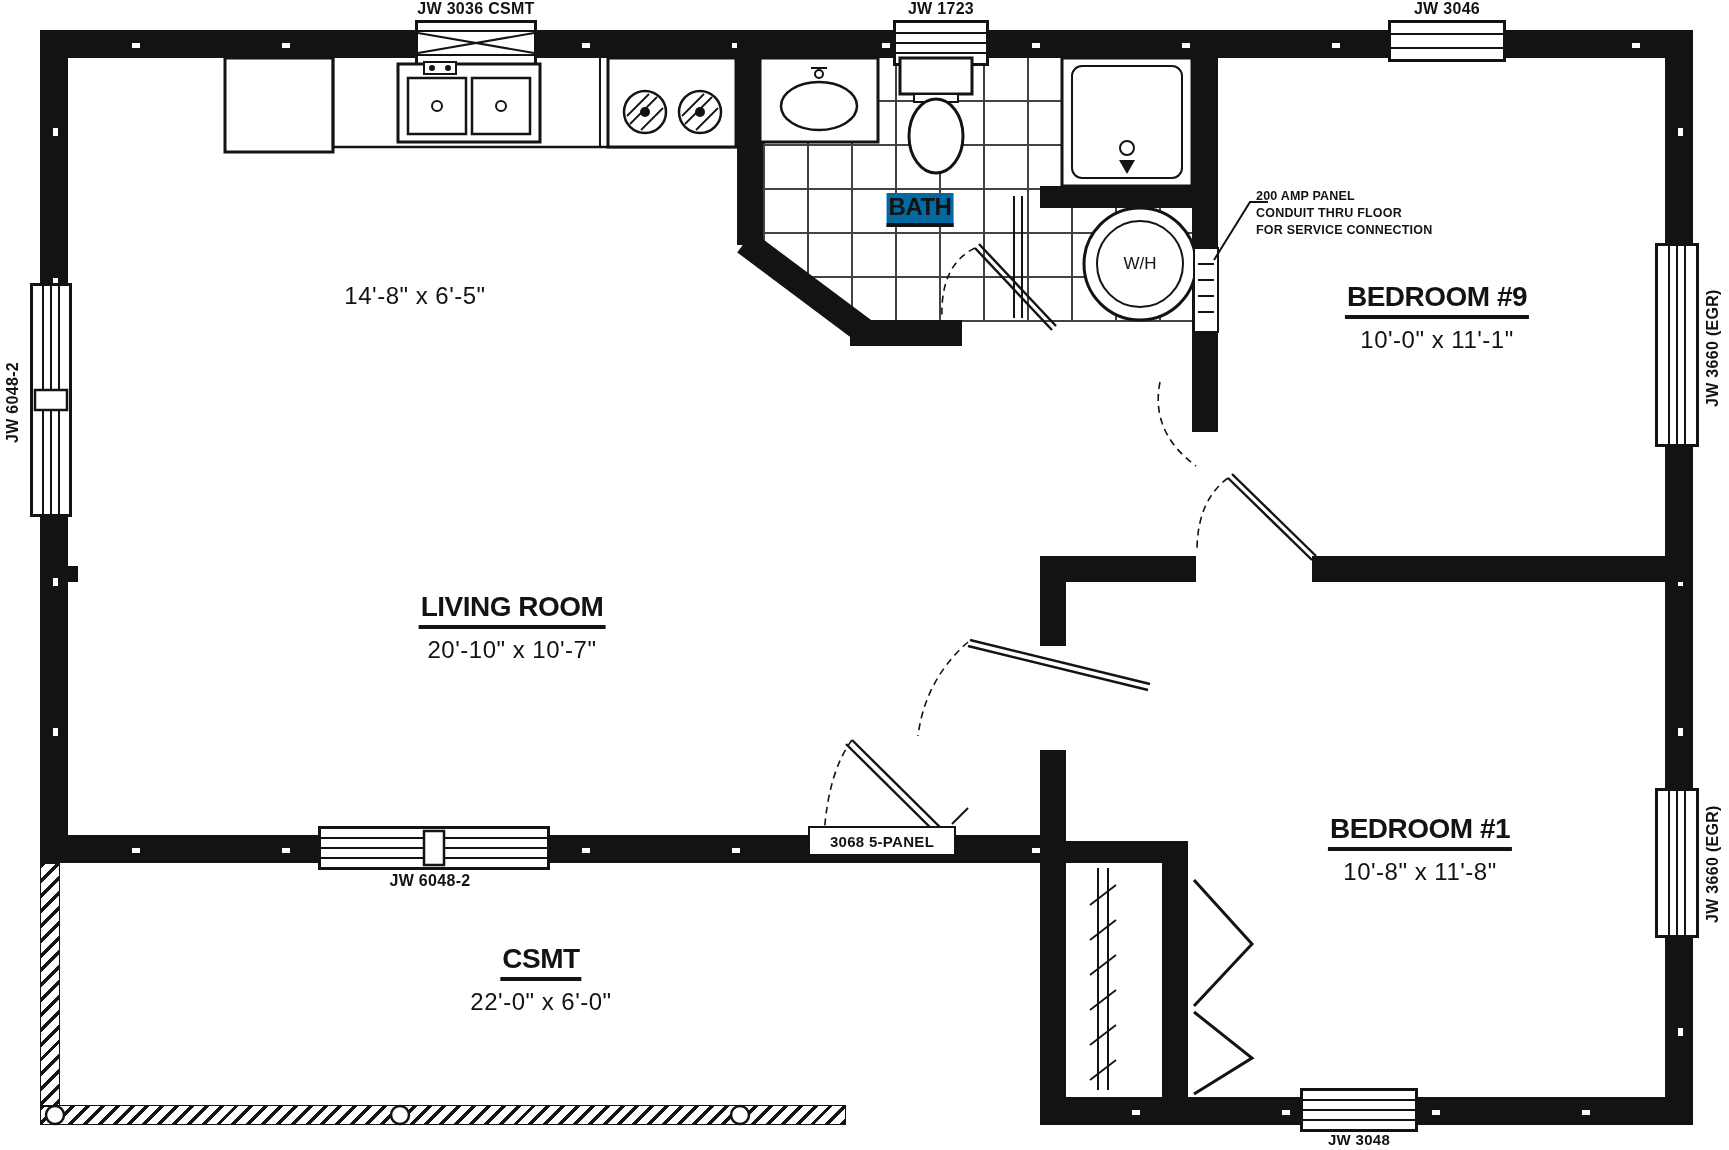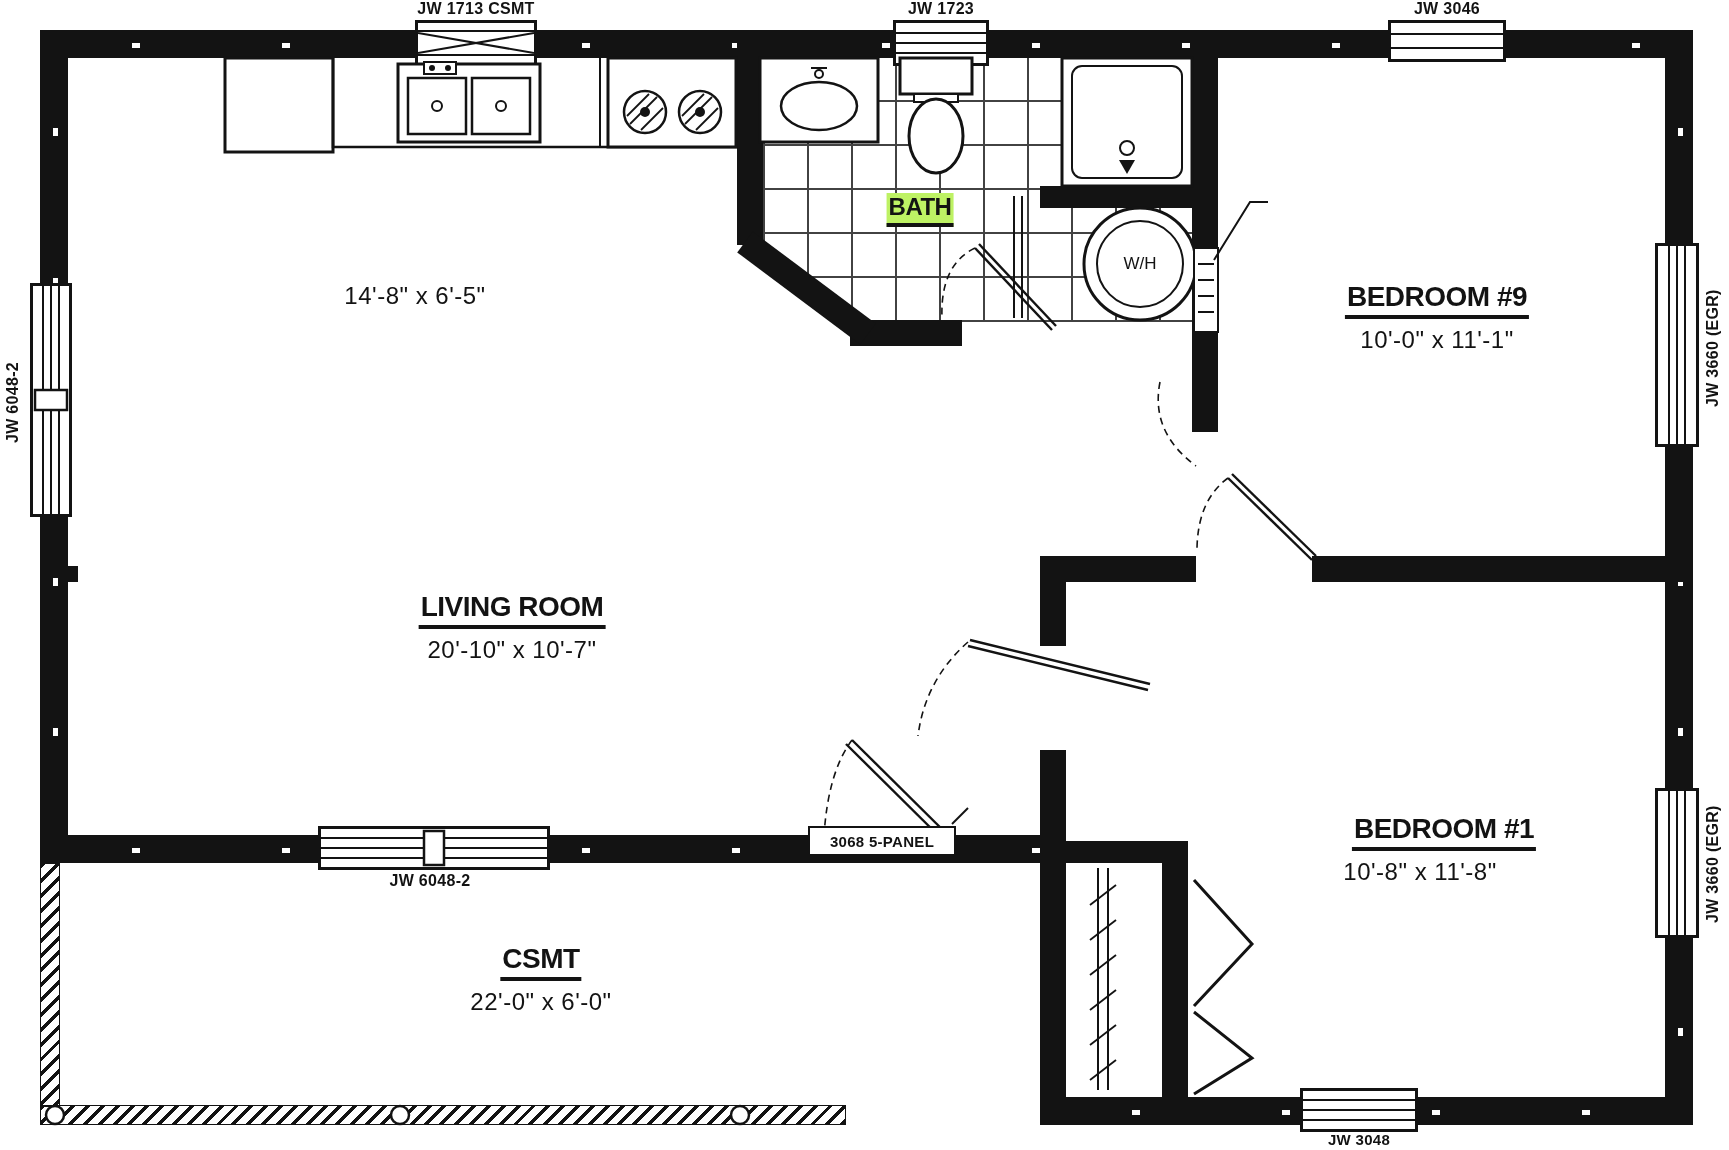--- a/index.html
+++ b/index.html
@@ -13,21 +13,21 @@
   .window{position:absolute;background:#fff;border:3px solid #131313;box-sizing:border-box;}
   .window svg{display:block;}
   .winlabel{position:absolute;font-weight:bold;font-size:16px;text-align:center;white-space:nowrap;letter-spacing:.3px;}
   .vlabel{writing-mode:vertical-rl;transform:rotate(180deg);width:22px;display:flex;align-items:center;justify-content:center;}
   .hatch{position:absolute;background:repeating-linear-gradient(135deg,#131313 0 3.5px,transparent 3.5px 10.5px);border:1.5px solid #131313;box-sizing:border-box;}
   .tilegrid{position:absolute;opacity:.8;background-image:
      repeating-linear-gradient(0deg,#131313 0 2px,transparent 2px 44px),
      repeating-linear-gradient(90deg,#131313 0 2px,transparent 2px 44px);}
   .roomname{position:absolute;transform:translate(-50%,-50%);white-space:nowrap;
      font-weight:bold;font-size:28px;letter-spacing:-.5px;border-bottom:4px solid #131313;padding:0 2px 2px 2px;}
-  .roomname.small{font-size:24px;background:#bef264;}
+  .roomname.small{font-size:24px;background:#0369a1;}
   .roomdims{position:absolute;transform:translate(-50%,-50%);white-space:nowrap;font-size:24px;font-weight:500;letter-spacing:.5px;}
   .doorlabel{position:absolute;background:#fff;border:2.5px solid #131313;box-sizing:border-box;
      display:flex;align-items:center;justify-content:center;font-weight:bold;font-size:15px;letter-spacing:.3px;}
   .annotation{position:absolute;font-weight:bold;font-size:12.5px;line-height:17px;letter-spacing:.2px;white-space:nowrap;}
   .whlabel{position:absolute;transform:translate(-50%,-50%);font-weight:normal;font-size:17px;}
   #overlay{position:absolute;left:0;top:0;pointer-events:none;}
 </style>
 </head>
 <body>
 
@@ -225,43 +225,48 @@
       <polyline points="1194,1012 1252,1058 1194,1094" fill="none" stroke="#131313" stroke-width="3"></polyline>
     </g>
 
     <g>
       <circle cx="55" cy="1115" r="9" fill="#fff" stroke="#131313" stroke-width="2.5"></circle>
       <circle cx="400" cy="1115" r="9" fill="#fff" stroke="#131313" stroke-width="2.5"></circle>
       <circle cx="740" cy="1115" r="9" fill="#fff" stroke="#131313" stroke-width="2.5"></circle>
     </g>
   </svg>
 
-  <div class="winlabel" style="left:376px;top:0;width:200px;">JW 1713 CSMT</div>
+  <div class="winlabel" style="left:376px;top:0;width:200px;">JW 3036 CSMT</div>
   <div class="winlabel" style="left:861px;top:0;width:160px;">JW 1723</div>
   <div class="winlabel" style="left:1367px;top:0;width:160px;">JW 3046</div>
   <div class="winlabel vlabel" style="left:2px;top:318px;height:170px;">JW 6048-2</div>
   <div class="winlabel vlabel" style="left:1702px;top:260px;height:176px;">JW 3660 (EGR)</div>
   <div class="winlabel vlabel" style="left:1702px;top:776px;height:176px;">JW 3660 (EGR)</div>
   <div class="winlabel" style="left:330px;top:872px;width:200px;">JW 6048-2</div>
   <div class="winlabel" style="left:1279px;top:1131px;width:160px;font-size:15px;">JW 3048</div>
 
   <div class="doorlabel" style="left:808px;top:826px;width:148px;height:30px;">3068 5-PANEL</div>
 
+  <div class="annotation" style="left:1256px;top:188px;">
+    <div>200 AMP PANEL</div>
+    <div>CONDUIT THRU FLOOR</div>
+    <div>FOR SERVICE CONNECTION</div>
+  </div>
 
   <div class="roomdims" style="left:415px;top:296px;">14'-8" x 6'-5"</div>
 
   <div class="roomname small" style="left:920px;top:210px;">BATH</div>
 
   <div class="roomname" style="left:1437px;top:300px;">BEDROOM #9</div>
   <div class="roomdims" style="left:1437px;top:340px;">10'-0" x 11'-1"</div>
 
   <div class="roomname" style="left:512px;top:610px;">LIVING ROOM</div>
   <div class="roomdims" style="left:512px;top:650px;">20'-10" x 10'-7"</div>
 
-  <div class="roomname" style="left:1420px;top:832px;margin-left:24px;">BEDROOM #1</div>
+  <div class="roomname" style="left:1420px;top:832px;">BEDROOM #1</div>
   <div class="roomdims" style="left:1420px;top:872px;">10'-8" x 11'-8"</div>
 
   <div class="roomname" style="left:541px;top:962px;">CSMT</div>
   <div class="roomdims" style="left:541px;top:1002px;">22'-0" x 6'-0"</div>
 
   <div class="whlabel" style="left:1140px;top:264px;">W/H</div>
 
 </div>
 
 </body></html>

